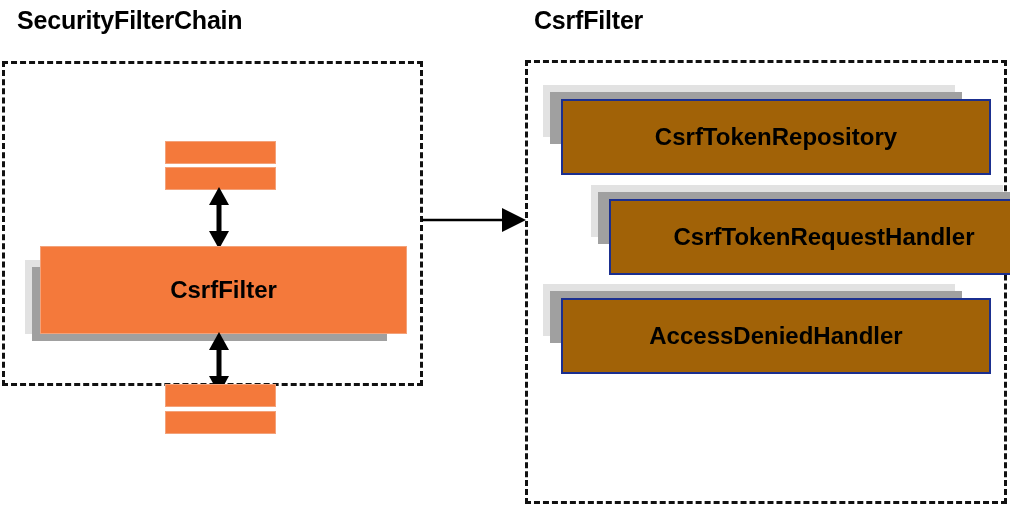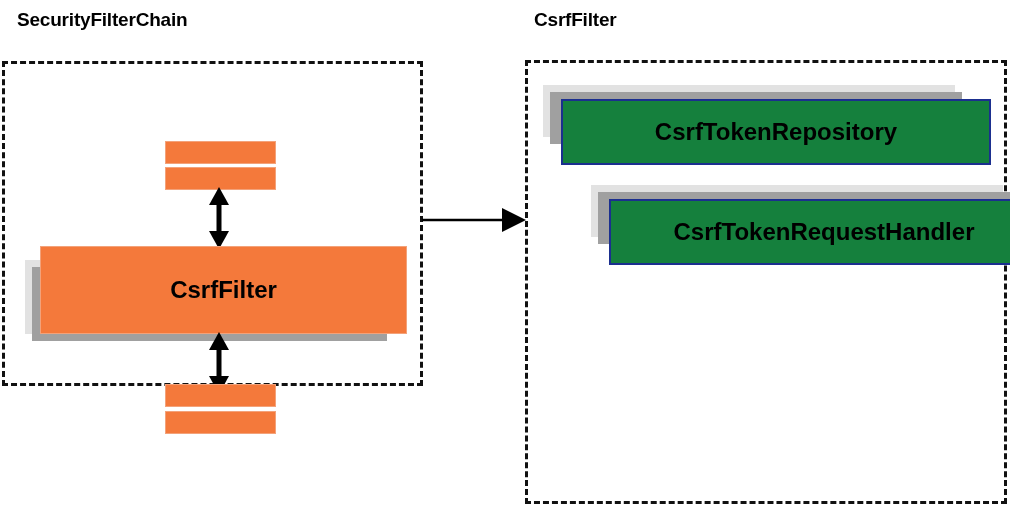--- a/index.html
+++ b/index.html
@@ -17,21 +17,21 @@
     height: 505px;
     background: #ffffff;
     overflow: hidden;
   }
 
   
   .panel-title {
     position: absolute;
     font-family: "Liberation Sans", sans-serif;
     font-weight: bold;
-    font-size: 19px;
+    font-size: 25px;
     line-height: 34px;
     color: #000000;
     white-space: nowrap;
     letter-spacing: -0.2px;
   }
   #title-left  { left: 17px;  top: 3px; }
   #title-right { left: 534px; top: 3px; }
 
   
   .dashed-panel {
@@ -86,22 +86,22 @@
 
   
   .card-blue {
     width: 412px;
     height: 52px;
   }
   .card-blue .shade-far  { width: 412px; height: 52px; }
   .card-blue .shade-near { width: 412px; height: 52px; }
   .card-blue .face {
     width: 430px;
-    height: 66px;
-    background: #15803d;
+    height: 76px;
+    background: #a16207;
     border: 2px solid #1b2f8f;
   }
   .card-blue .face-label { font-size: 24px; }
 
   
   #csrf-filter-card {
     left: 20px;  top: 196px;
     width: 355px; height: 74px;
   }
   #csrf-filter-card .shade-far  { width: 355px; height: 74px; }
@@ -193,16 +193,23 @@
     </div>
 
     <div class="stack card-blue" style="left:15px; top:122px;margin-left:48px;">
       <div class="shade-far"></div>
       <div class="shade-near"></div>
       <div class="face">
         <span class="face-label">CsrfTokenRequestHandler</span>
       </div>
     </div>
 
+    <div class="stack card-blue" style="left:15px; top:221px;">
+      <div class="shade-far"></div>
+      <div class="shade-near"></div>
+      <div class="face">
+        <span class="face-label">AccessDeniedHandler</span>
+      </div>
+    </div>
 
   </div>
 
 </div>
 
 </body></html>

